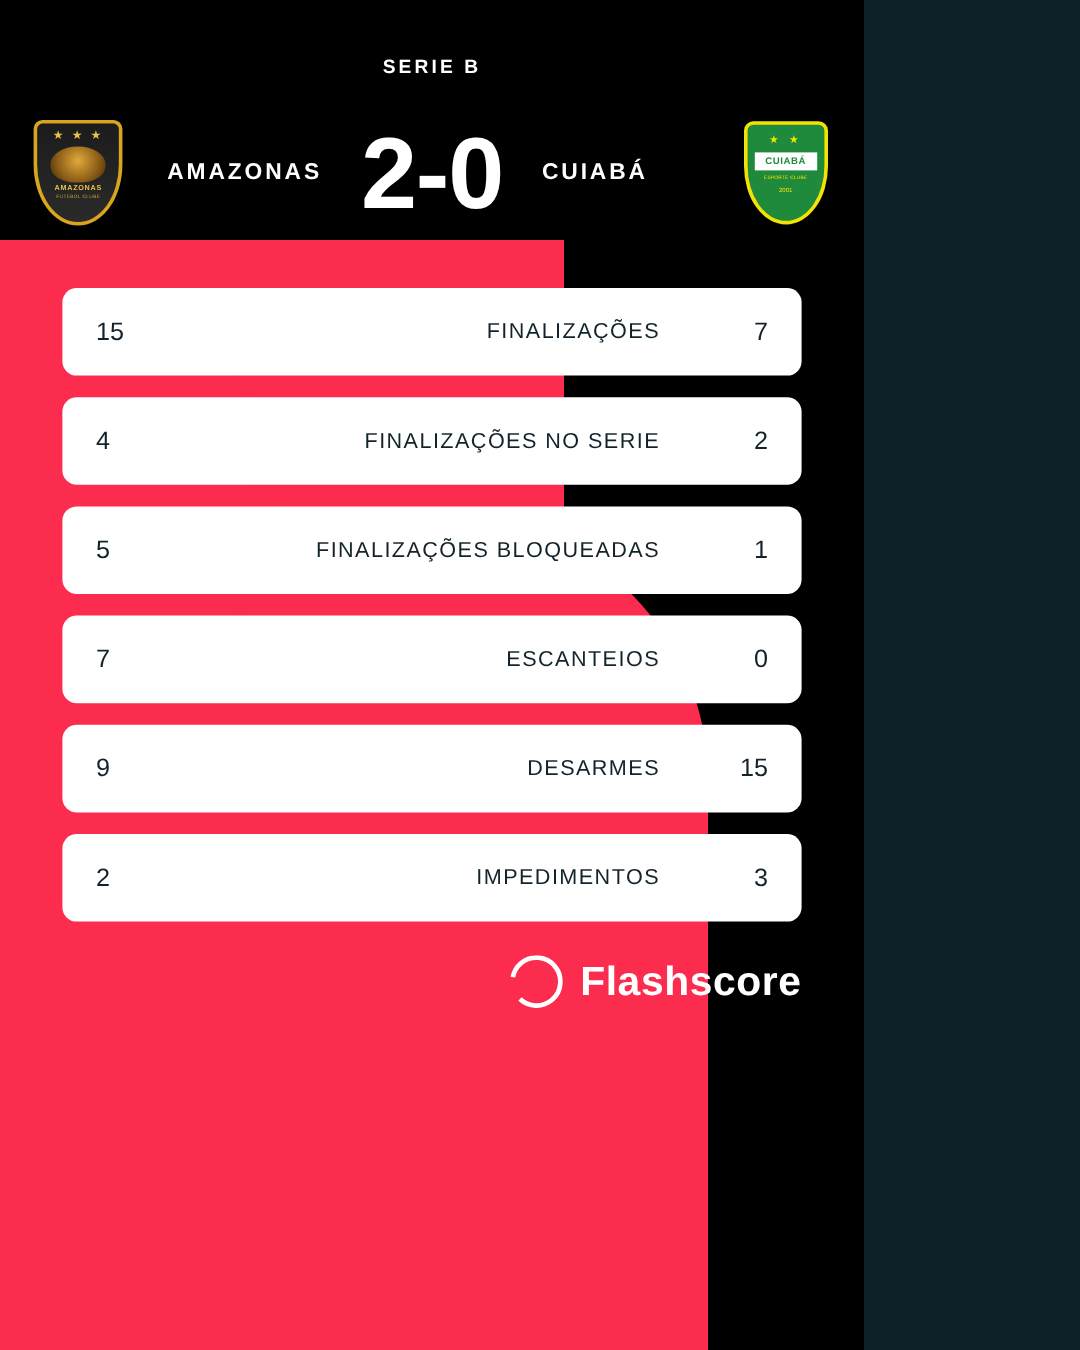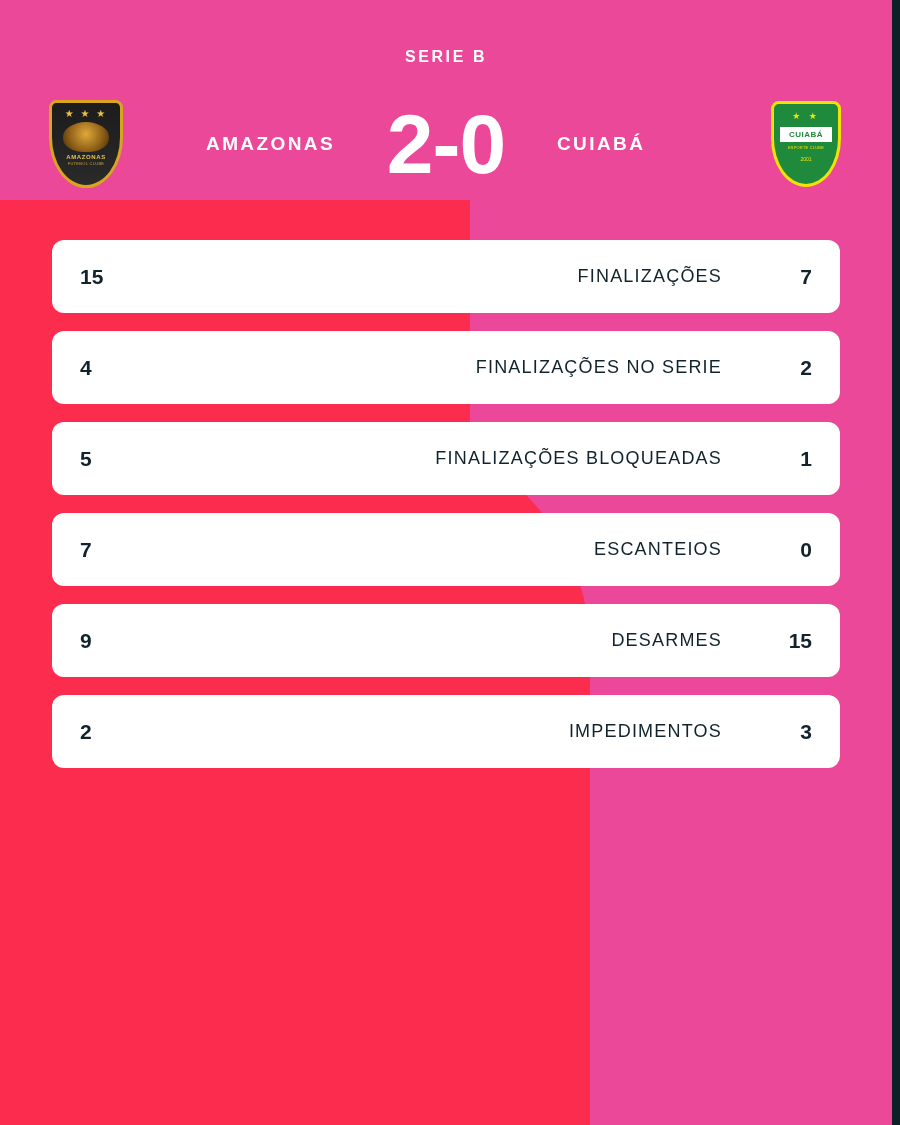--- a/index.html
+++ b/index.html
@@ -5,23 +5,23 @@
   * { box-sizing: border-box; margin: 0; padding: 0; }
   html, body {
     width: 900px;
     height: 1125px;
     background: #0c2028;
     font-family: "Liberation Sans", sans-serif;
     overflow: hidden;
   }
   #root {
     position: relative;
-    width: 892px;
+    width: 720px;
     height: 1125px;
-    background: #ec4899;
+    background: #000000;
     overflow: hidden;
   }
 
   
   .deco { position: absolute; background: #fc2c4e; z-index: 0; }
   .deco-left-top {
     left: -230px; top: 200px;
     width: 460px; height: 460px;
     border-radius: 50%;
   }
@@ -161,21 +161,21 @@
     height: 73px;
     background: #ffffff;
     border-radius: 12px;
     display: flex;
     align-items: center;
     padding: 0 28px;
   }
   .stat-val {
     color: #12232b;
     font-size: 21px;
-    font-weight: bold;
+    font-weight: normal;
     width: 90px;
   }
   .stat-val.home { text-align: left; }
   .stat-val.away { text-align: right; }
   .stat-label {
     flex: 1;
     text-align: right;
     color: #12232b;
     font-size: 18px;
     font-weight: normal;
@@ -280,14 +280,23 @@
 
     <div class="stat-row">
       <div class="stat-val home">2</div>
       <div class="stat-label">IMPEDIMENTOS</div>
       <div class="stat-val away">3</div>
     </div>
 
 
   </div>
 
+  <div class="footer">
+    <div class="fs-mark">
+      <svg viewBox="0 0 44 44" width="44" height="44" aria-hidden="true">
+        <circle cx="22" cy="22" r="20" fill="none" stroke="#ffffff" stroke-width="4" stroke-dasharray="60 20" transform="rotate(-40 22 22)"></circle>
+        <path d="M24 8 L14 24 L21 24 L18 36 L31 19 L23 19 Z" fill="#fc2c4e"></path>
+      </svg>
+    </div>
+    <div class="fs-text">Flashscore</div>
+  </div>
 
 </div>
 
 </body></html>

